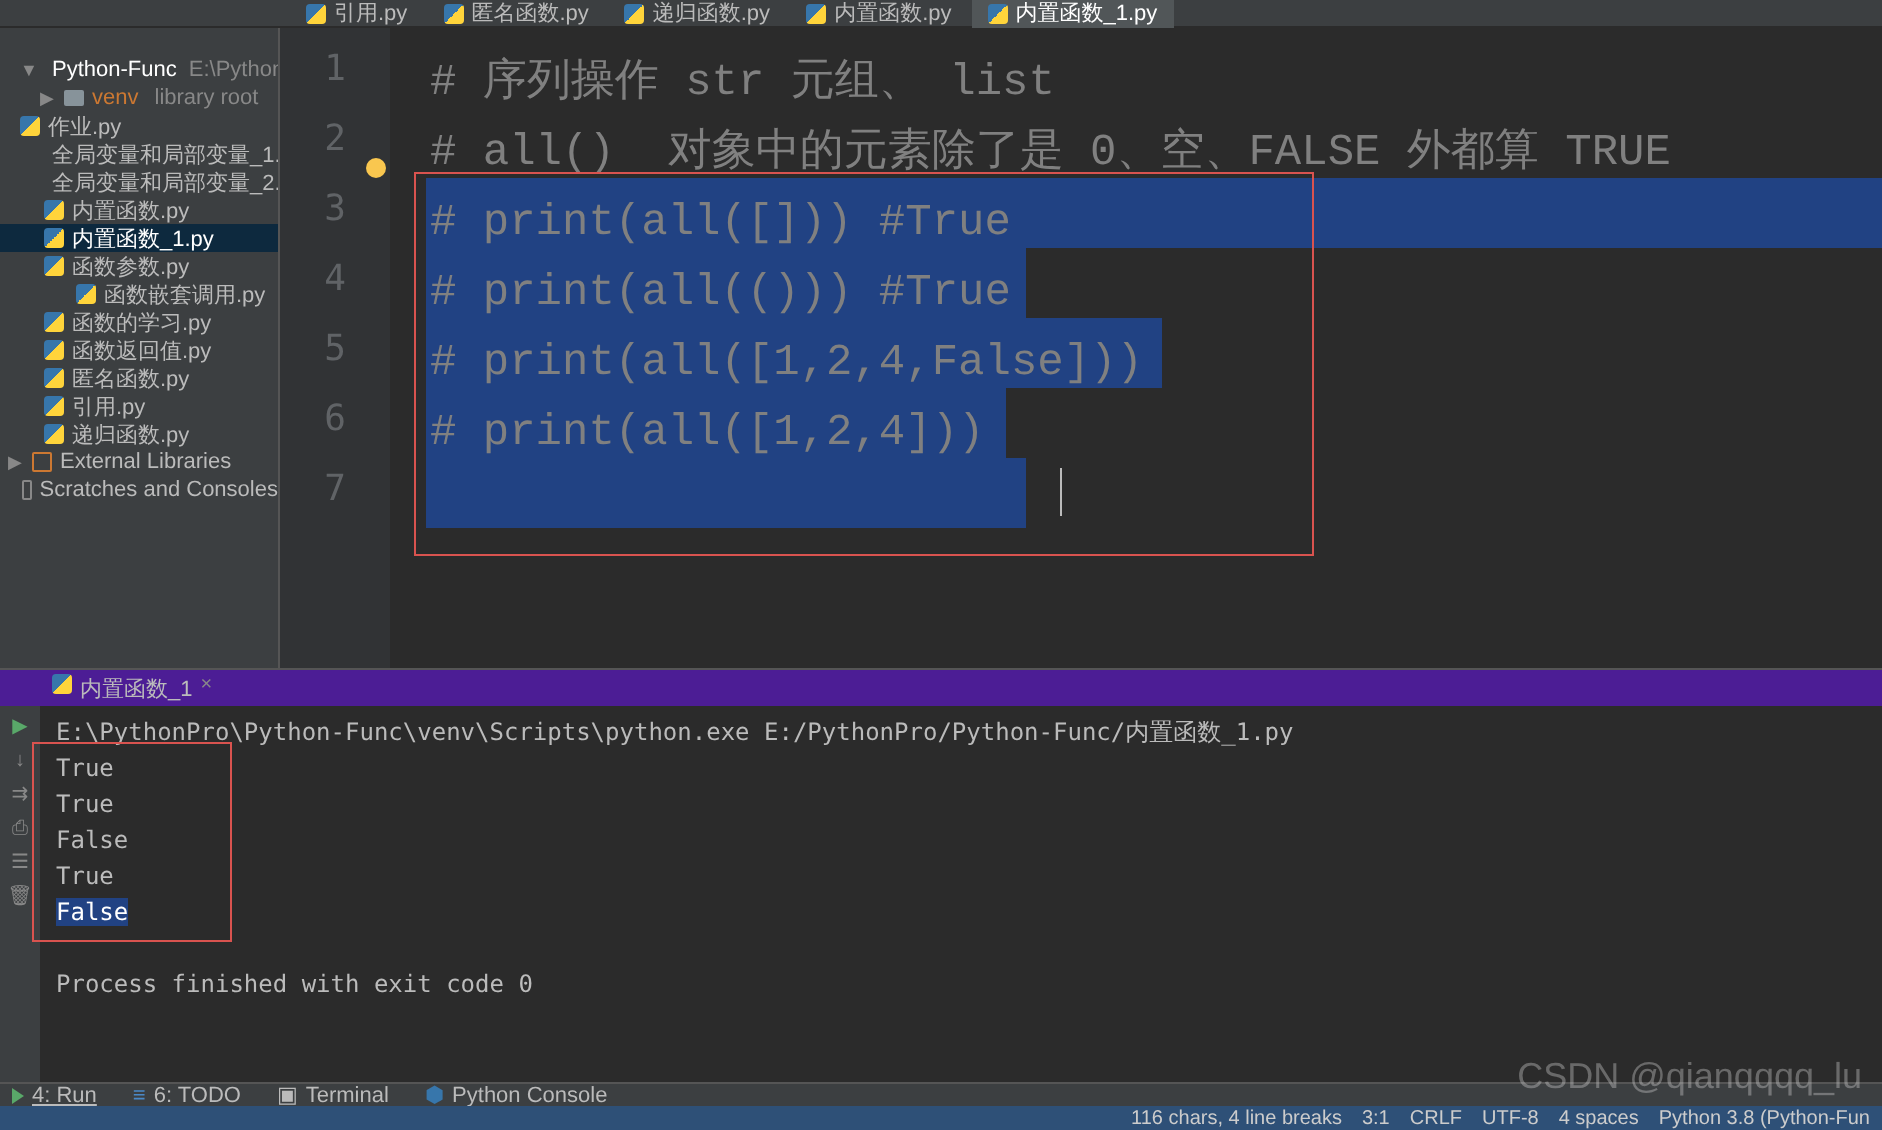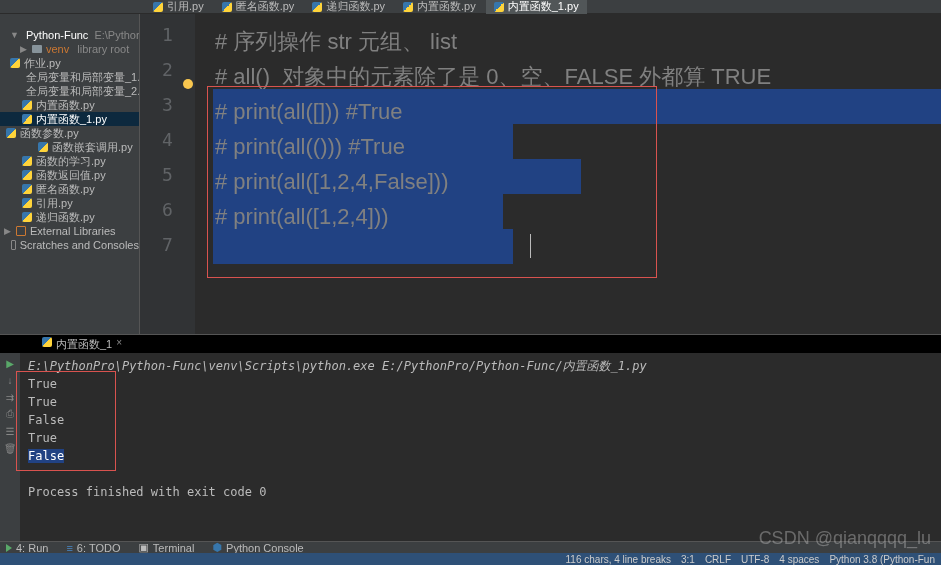--- a/index.html
+++ b/index.html
@@ -130,21 +130,21 @@
       top: 20px;
       width: 10px;
       height: 10px;
       background: #f9c74f;
       border-radius: 50%;
     }
     .code-area {
       flex: 1;
       padding-top: 10px;
       position: relative;
-      font-family: Liberation Sans, sans-serif;
+      font-family: Liberation Mono, monospace;
       font-size: 22px;
     }
     .code-line {
       height: 35px;
       line-height: 35px;
       padding-left: 20px;
       white-space: pre;
     }
     .comment { color: #808080; }
     .selection-bg {
@@ -175,24 +175,24 @@
       left: 0;
       right: 0;
       bottom: 24px;
       background: #2b2b2b;
       border-top: 1px solid #555;
       display: flex;
       flex-direction: column;
     }
     .run-tabs {
       height: 18px;
-      background: #000000;
-      display: flex;
-      align-items: center;
-      padding-left: 36px;
+      background: #4c1d95;
+      display: flex;
+      align-items: center;
+      padding-left: 20px;
     }
     .run-tab {
       font-size: 11px;
       padding: 0 6px;
       display: flex;
       gap: 4px;
     }
     .run-tab .x { color: #888; font-size: 10px; }
     .run-gutter {
       width: 20px;
@@ -212,21 +212,21 @@
       font-family: Consolas, monospace;
       font-size: 12px;
       padding: 4px 8px;
       color: #bbbbbb;
       line-height: 18px;
     }
     .out-highlight {
       background: #214283;
       color: #fff;
     }
-    .run-output .path { color: #bbbbbb; font-style: italic; }
+    .run-output .path { color: #bbbbbb; }
     .out-red-box {
       position: absolute;
       border: 1px solid #d9534f;
       pointer-events: none;
     }
     .run-icon {
       width: 12px; height: 12px;
       display: flex;
       align-items: center;
       justify-content: center;
@@ -343,21 +343,21 @@
         <span>全局变量和局部变量_2.py</span>
       </div>
     <div class="tree-item" style="padding-left:22px">
         <span class="py-icon"></span>
         <span>内置函数.py</span>
       </div>
     <div class="tree-item selected" style="padding-left:22px">
         <span class="py-icon"></span>
         <span>内置函数_1.py</span>
       </div>
-    <div class="tree-item" style="padding-left:6px">
+    <div class="tree-item" style="padding-left:22px">
         <span class="py-icon"></span>
         <span>函数参数.py</span>
       </div>
     <div class="tree-item" style="padding-left:38px">
         <span class="py-icon"></span>
         <span>函数嵌套调用.py</span>
       </div>
     <div class="tree-item" style="padding-left:22px">
         <span class="py-icon"></span>
         <span>函数的学习.py</span>

